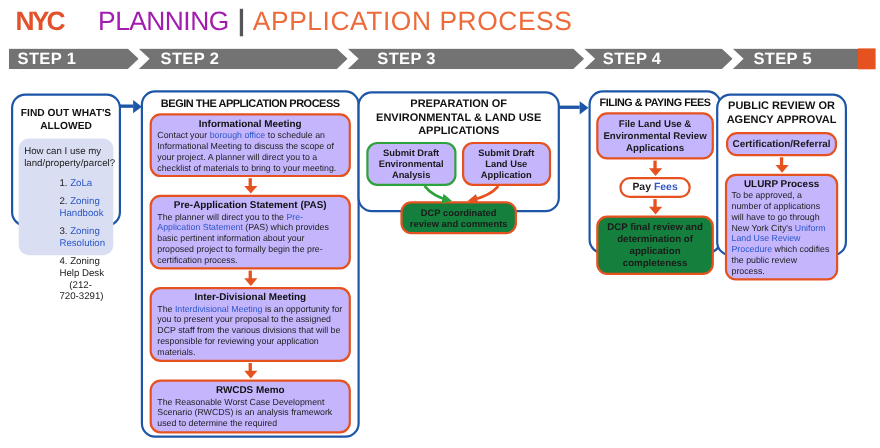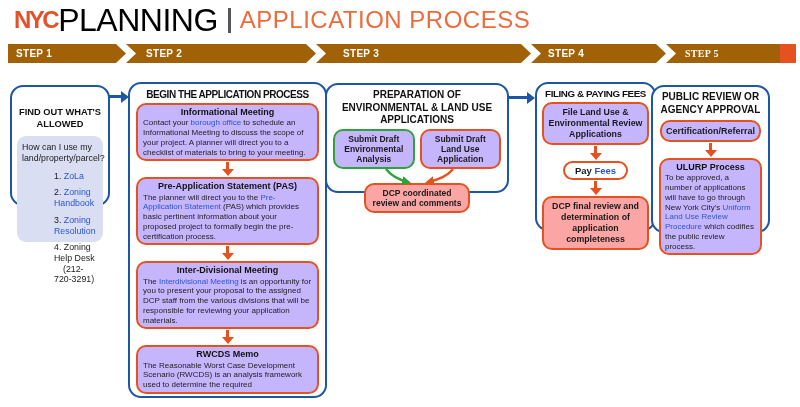--- a/index.html
+++ b/index.html
@@ -3,60 +3,60 @@
 <meta charset="utf-8">
 <style>
   html,body { margin:0; padding:0; }
   body {
     width:800px; height:407px; position:relative; background:#ffffff;
     font-family:"Liberation Sans", sans-serif; color:#1a1a1a; overflow:hidden;
   }
   
   .hdr { position:absolute; left:14px; top:5px; display:flex; align-items:center; height:30px; }
   .nyc  { color:#E2512A; font-size:24px; font-weight:bold; letter-spacing:-2.5px; margin-right:1px; }
-  .planning { color:#000000; font-size:32px; font-weight:normal; letter-spacing:-0.5px; }
+  .planning { color:#a21caf; font-size:24px; font-weight:normal; letter-spacing:-0.5px;margin-left:31px; }
   .hdr-divider { width:3px; height:25px; background:#55565A; margin:0 9px 0 10px; }
   .app-title { color:#ED6B3B; font-size:24px; font-weight:normal; letter-spacing:0.5px; }
 
   
   .stepbar { position:absolute; left:8px; top:44px; width:788px; height:19px; display:flex; }
-  .seg { background:#a16207; color:#fff; font-weight:bold; font-size:10px; line-height:19px;
+  .seg { background:#737373; color:#fff; font-weight:bold; font-size:15px; line-height:19px;
          box-sizing:border-box; letter-spacing:0.3px; flex:0 0 auto; }
   .seg-first { clip-path:polygon(0 0, calc(100% - 10px) 0, 100% 50%, calc(100% - 10px) 100%, 0 100%); }
   .seg-mid   { clip-path:polygon(0 0, calc(100% - 10px) 0, 100% 50%, calc(100% - 10px) 100%, 0 100%, 10px 50%); }
   .seg-last  { clip-path:polygon(0 0, 100% 0, 100% 100%, 0 100%, 10px 50%); }
   #seg1 { width:118px; padding-left:8px; }
   #seg2 { width:190px; padding-left:20px; }
   #seg3 { width:215px; padding-left:27px; }
   #seg4 { width:135px; padding-left:17px; }
-  #seg5 { width:114px; padding-left:19px;font-family:Liberation Serif, serif; }
+  #seg5 { width:114px; padding-left:19px; }
   .cap  { width:16px; height:19px; background:#E5521F; flex:0 0 auto; }
 
   
   .panel { position:absolute; box-sizing:border-box; background:#fff;
            border:2.5px solid #1D55A7; border-radius:13px; }
-  #col1 { left:10px;  top:85px; width:100px; height:121px; padding:20px 5px; }
+  #col1 { left:10px;  top:85px; width:100px; height:121px; padding:10px 5px; }
   #col2 { left:128px; top:82px; width:199px; height:316px; padding:5px 6px; }
   #col3 { left:325px; top:83px; width:184px; height:110px; padding:4px 6px; }
   #col4 { left:535px; top:82px; width:121px; height:149px; padding:4px 5px; }
   #col5 { left:651px; top:85px; width:119px; height:148px; padding:4px 5px; }
 
   .panel-title { font-weight:bold; text-align:center; color:#111; }
   .t1 { font-size:9.3px;  line-height:1.25; }
   .t2 { font-size:10px;   letter-spacing:-0.45px; white-space:nowrap; margin-bottom:3px; }
   .t3 { font-size:10px;   line-height:1.25; margin-bottom:2px; }
   .t4 { font-size:9.8px;  letter-spacing:-0.4px; white-space:nowrap; margin-bottom:3px; }
   .t5 { font-size:10px;   line-height:1.25; margin-bottom:4px; }
 
   
   .obox { border:2px solid #E5521F; border-radius:10px; background:#c4b5fd;
           padding:2px 5px; box-sizing:border-box; }
   .btitle { font-weight:bold; font-size:9px; text-align:center; line-height:1.25; color:#111; }
   .btext  { font-size:8px; line-height:1.22; color:#222; }
-  .pink { background:#fca5a5; }
+  .pink { background:#15803d; }
   .gbox { border-color:#2EA23C; }
   a.lnk { color:#2B57C8; text-decoration:none; cursor:pointer; }
 
   
   .lav { background:#DADEF2; border-radius:9px; padding:6px 5px; margin-top:6px;
          font-size:8.8px; line-height:1.22; height:106px; box-sizing:border-box; }
   .lav .q { margin-bottom:7px; }
   .lav .item { margin-bottom:6px;margin-left:32px; }
   .lav .phone { padding-left:9px; }
 

